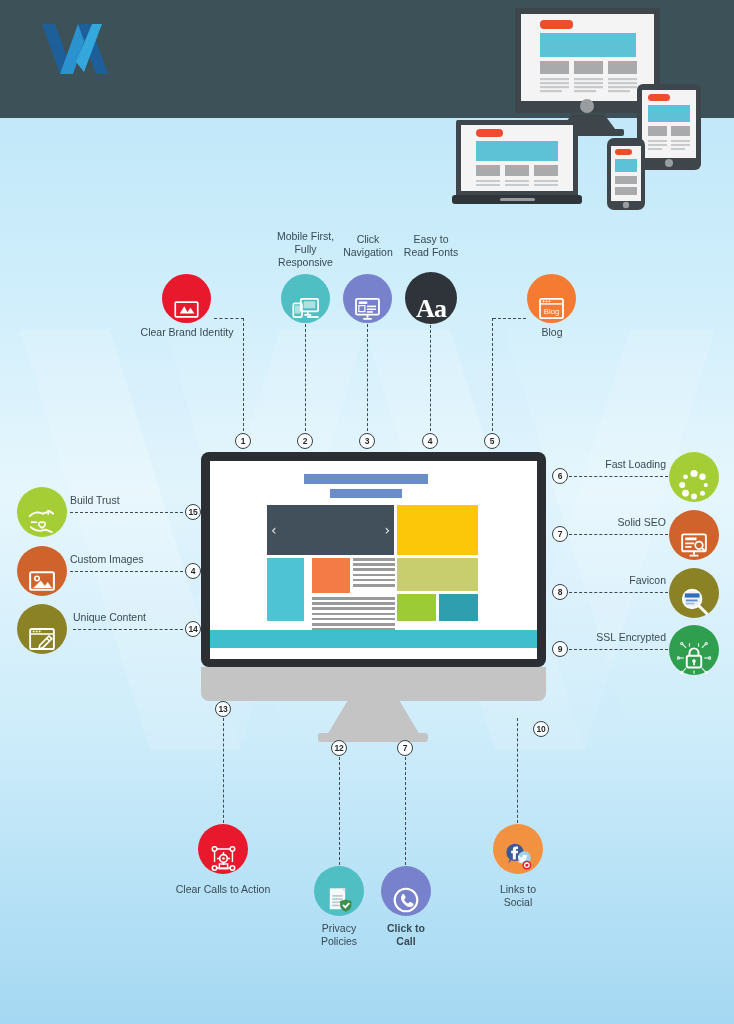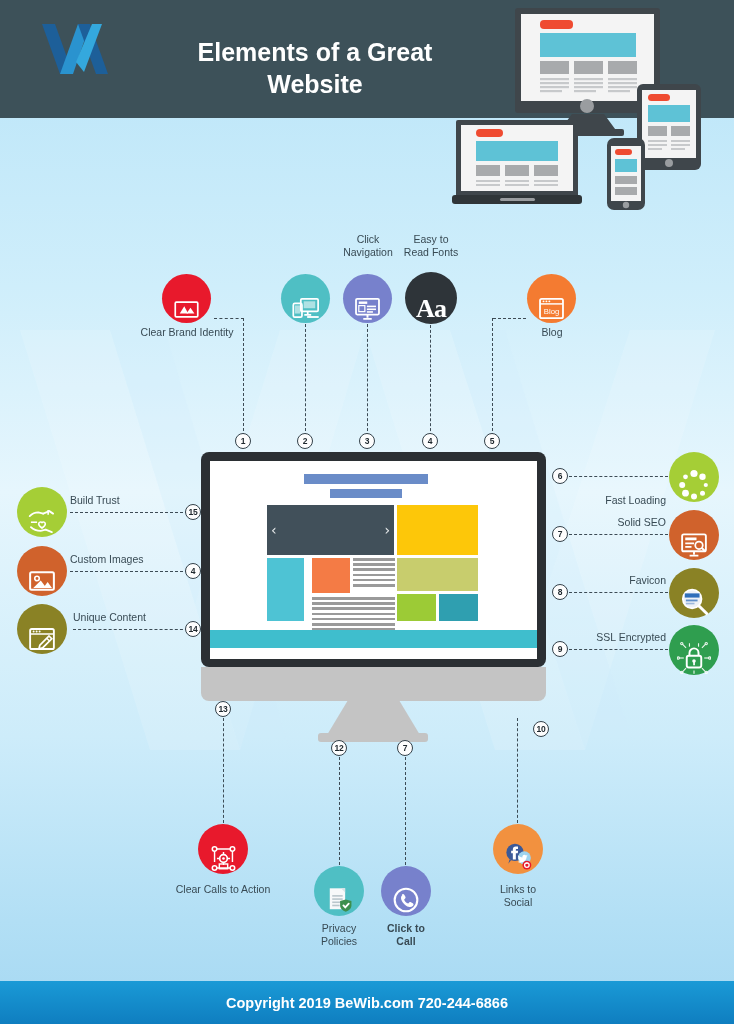--- a/index.html
+++ b/index.html
@@ -125,21 +125,20 @@
       <div class="logo-mark">
         <svg width="70" height="54" viewBox="0 0 70 54">
           <polygon points="2,2 15,2 33,52 20,52" fill="#1d5f99"></polygon>
           <polygon points="20,52 33,52 50,2 38,2" fill="#2a93cf"></polygon>
           <polygon points="38,2 50,2 68,52 56,52" fill="#1d5f99"></polygon>
           <polygon points="52,2 62,2 44,50 36,40" fill="#34a8dd"></polygon>
         </svg>
       </div>
     </div>
 
-    <div class="title">Elements of a Great Website</div>
 
     <div class="header-devices">
       <svg width="282" height="215" viewBox="0 0 282 215">
 
         <rect x="63" y="12" width="145" height="105" rx="3" fill="#3f464b"></rect>
         <rect x="69" y="18" width="133" height="87" fill="#f4f4f4"></rect>
         <rect x="88" y="24" width="33" height="9" rx="4" fill="#ef4b31"></rect>
         <rect x="88" y="37" width="96" height="24" fill="#5ec2d6"></rect>
         <rect x="88" y="65" width="29" height="13" fill="#a8aaac"></rect>
         <rect x="122" y="65" width="29" height="13" fill="#a8aaac"></rect>
@@ -222,20 +221,23 @@
   <div class="circ" style="left:281px; top:274px; width:49px; height:49px; background:#4fbfc4;">
     <svg width="30" height="30" viewBox="0 0 26 24">
       <rect x="8.5" y="4" width="15" height="11" rx="1" fill="none" stroke="#fff" stroke-width="1.5"></rect>
       <rect x="11" y="6.2" width="10" height="6" fill="#fff" opacity=".55"></rect>
       <path d="M14.5 15 v2.5 M11.5 18h6" stroke="#fff" stroke-width="1.5" fill="none"></path>
       <rect x="2" y="8" width="7.5" height="12" rx="1.3" fill="none" stroke="#fff" stroke-width="1.5"></rect>
       <rect x="3.4" y="9.8" width="4.7" height="7" fill="#fff" opacity=".55"></rect>
       <rect x="14" y="19" width="10" height="1.6" fill="#fff"></rect>
     </svg>
   </div>
+  <div class="lbl lbl-c" style="left:263px; top:230px; width:85px;">Mobile First,
+Fully
+Responsive</div>
   <div class="dash-v" style="left:305px; top:324px; height:112px;"></div>
   <div class="badge" style="left:297px; top:433px;">2</div>
 
   <div class="circ" style="left:343px; top:274px; width:49px; height:49px; background:#7781cc;">
     <svg width="29" height="29" viewBox="0 0 24 24">
       <rect x="2.5" y="4" width="19" height="13" rx="1" fill="none" stroke="#fff" stroke-width="1.5"></rect>
       <rect x="4.8" y="6.2" width="7" height="2" fill="#fff"></rect>
       <rect x="4.8" y="9.6" width="5" height="5" fill="none" stroke="#fff" stroke-width="1"></rect>
       <rect x="11.5" y="9.6" width="7.5" height="1.3" fill="#fff"></rect>
       <rect x="11.5" y="12" width="7.5" height="1.3" fill="#fff"></rect>
@@ -276,21 +278,21 @@
       <circle cx="17" cy="5.5" r="3.6" fill="#fff"></circle>
       <circle cx="25.5" cy="8.8" r="3.2" fill="#fff"></circle>
       <circle cx="28.8" cy="17" r="2.1" fill="#fff"></circle>
       <circle cx="25.5" cy="25.2" r="2.5" fill="#fff"></circle>
       <circle cx="17" cy="28.5" r="3.0" fill="#fff"></circle>
       <circle cx="8.5" cy="25.2" r="3.4" fill="#fff"></circle>
       <circle cx="5.2" cy="17" r="3.0" fill="#fff"></circle>
       <circle cx="8.5" cy="8.8" r="2.4" fill="#fff"></circle>
     </svg>
   </div>
-  <div class="lbl lbl-r" style="left:568px; top:458px; width:98px;margin-top:36px;">Fast Loading</div>
+  <div class="lbl lbl-r" style="left:568px; top:458px; width:98px;">Fast Loading</div>
   <div class="dash-h" style="left:569px; top:476px; width:99px;"></div>
   <div class="badge" style="left:552px; top:468px;">6</div>
 
   <div class="circ" style="left:669px; top:510px; width:50px; height:50px; background:#d0622c;">
     <svg width="30" height="30" viewBox="0 0 24 24">
       <rect x="2.5" y="3.5" width="19" height="13.5" rx="1.3" fill="none" stroke="#fff" stroke-width="1.5"></rect>
       <rect x="5" y="6" width="9" height="2.2" fill="#fff"></rect>
       <rect x="5" y="10" width="7" height="1.4" fill="#fff"></rect>
       <rect x="5" y="12.8" width="5" height="1.4" fill="#fff"></rect>
       <circle cx="16" cy="12.2" r="3" fill="none" stroke="#fff" stroke-width="1.4"></circle>
@@ -485,17 +487,14 @@
       <circle cx="20.3" cy="16.5" r="5.4" fill="#9ed4ef"></circle>
       <path d="M23.1 14.6c-.3.2-.7.3-1 .4.3-.2.5-.5.6-.8-.3.2-.7.4-1.1.4a1.7 1.7 0 00-2.9 1.6c-1.4-.1-2.6-.7-3.4-1.8-.4.7-.2 1.6.5 2-.3 0-.5-.1-.7-.2 0 .8.5 1.4 1.3 1.6-.2.1-.5.1-.8.1.2.6.8 1.1 1.5 1.1a3.5 3.5 0 01-2.5.7 5 5 0 002.7.8c3.2 0 5-2.7 4.9-5 .3-.2.6-.5.9-.9z" fill="#fff"></path>
       <circle cx="22.4" cy="22.6" r="3.7" fill="#e8192c"></circle>
       <circle cx="22.4" cy="22.6" r="1.9" fill="none" stroke="#fff" stroke-width="1.1"></circle>
       <path d="M22.4 20.5v1.2" stroke="#fff" stroke-width="1.1"></path>
     </svg>
   </div>
   <div class="lbl lbl-c" style="left:484px; top:883px; width:68px;">Links to
 Social</div>
 
-  <div class="footer">
-    <span>Copyright 2019 BeWib.com 720-244-6866</span>
-  </div>
 
 </div>
 
 </body></html>

